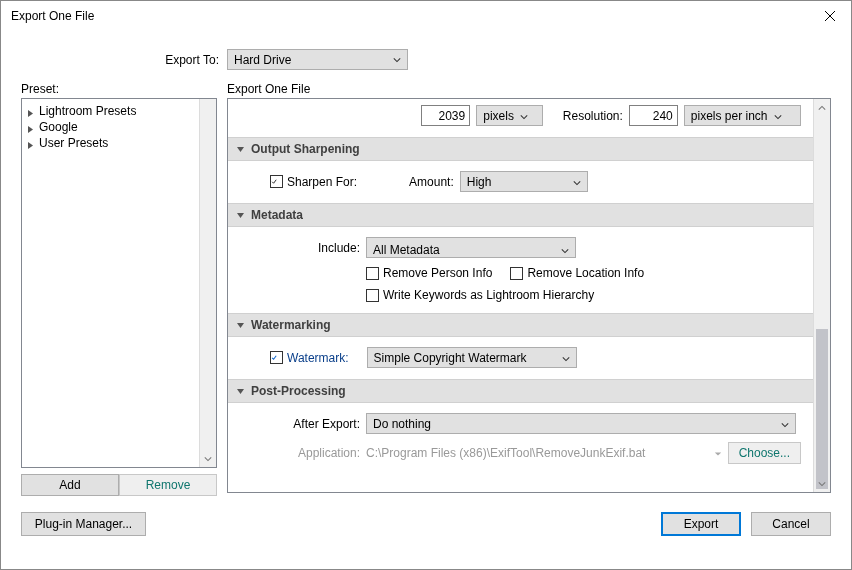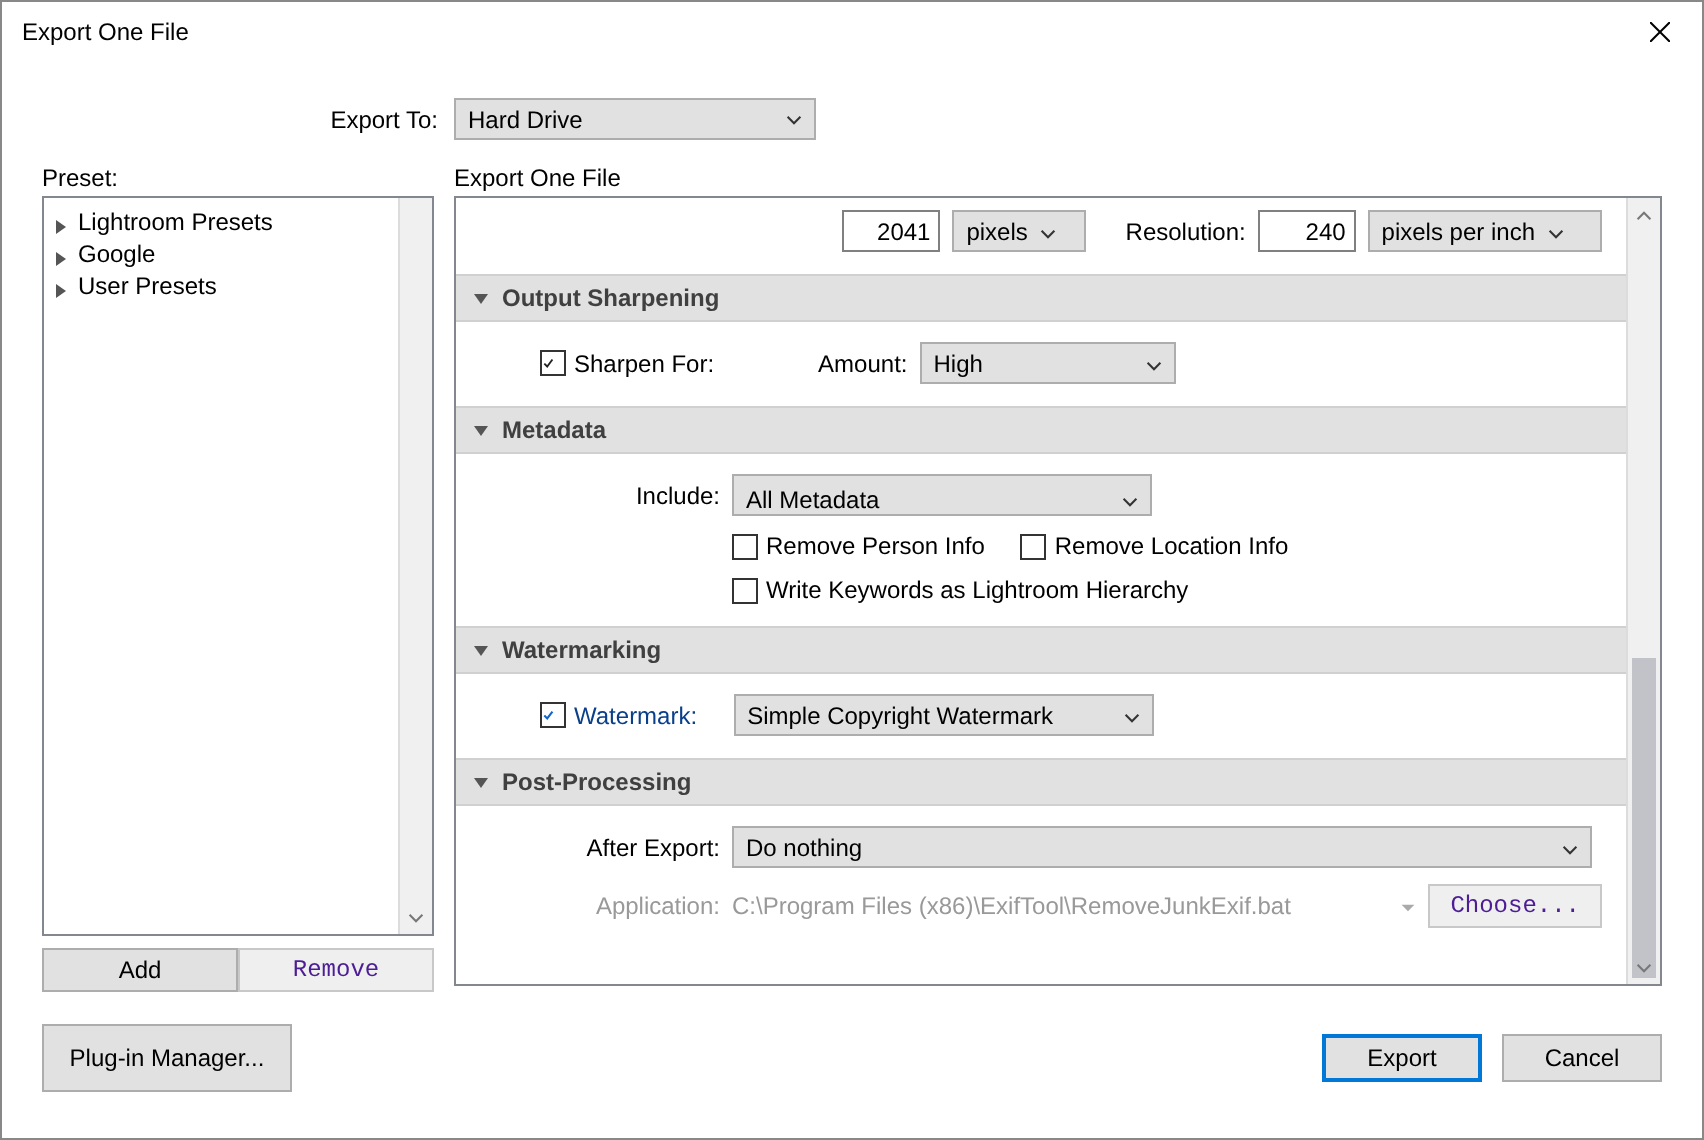--- a/index.html
+++ b/index.html
@@ -26,21 +26,21 @@
 .preset-list { padding: 4px 2px; }
 .preset-item { display: flex; align-items: center; gap: 4px; padding: 1px 2px; }
 .preset-item .tri { display: inline-block; width: 9px; height: 9px; }
 .preset-item .tri svg { width: 9px; height: 9px; }
 .preset-scrolltrack { position: absolute; right: 0; top: 0; bottom: 0; width: 17px; background: #f0f0f0; border-left: 1px solid #dcdcdc; }
 .preset-scrolltrack .down-arrow { position: absolute; bottom: 0; left: 0; right: 0; height: 17px; display: flex; align-items: center; justify-content: center; }
 
 .preset-btns { display: flex; gap: 0; margin-top: 6px; }
 .btn { background: #e1e1e1; border: 1px solid #adadad; height: 22px; display: inline-flex; align-items: center; justify-content: center; padding: 0 10px; }
 .btn.half { width: 98px; }
-.btn.disabled { color: #4c1d95; background: #efefef; border-color: #c8c8c8; font-family: Liberation Mono, monospace; }
+.btn.disabled { color: #0f766e; background: #efefef; border-color: #c8c8c8; }
 .btn.primary { background: #e1e1e1; border: 2px solid #0078d7; padding: 0 9px; }
 
 .settings { border: 1px solid #828790; height: 395px; background: #fff; position: relative; overflow: hidden; }
 .settings-inner { position: absolute; left: 0; right: 17px; top: 0; bottom: 0; padding: 6px 0; }
 .settings-scrolltrack { position: absolute; right: 0; top: 0; bottom: 0; width: 17px; background: #f0f0f0; border-left: 1px solid #dcdcdc; }
 .settings-scrolltrack .thumb { position: absolute; right: 2px; left: 2px; top: 230px; height: 160px; background: #c2c3c9; border-radius: 0; }
 .settings-scrolltrack .up-arrow { position: absolute; top: 0; left: 0; right: 0; height: 17px; display: flex; align-items: center; justify-content: center; }
 .settings-scrolltrack .down-arrow { position: absolute; bottom: 0; left: 0; right: 0; height: 17px; display: flex; align-items: center; justify-content: center; }
 
 .toprow { display: flex; align-items: center; gap: 6px; padding: 0 12px 8px 12px; justify-content: flex-start; }
@@ -69,21 +69,21 @@
 .sel140 { width: 152px; }
 .sel120 { width: 128px; }
 .sel210 { width: 210px; align-items: flex-end; }
 .sel430 { width: 430px; }
 
 .disabled-text { color: #999; }
 
 .footer { display: flex; align-items: center; padding: 16px 20px 0 20px; gap: 10px; }
 .footer .spacer { flex: 1; }
 .btn.big { width: 80px; height: 24px; }
-.btn.manager { width: 125px; height: 34px; }
+.btn.manager { width: 125px; height: 24px; }
 
 </style>
 </head>
 <body>
 
 <div class="titlebar">
   <div class="title">Export One File</div>
   <div class="close-btn">
     <svg viewBox="0 0 10 10">
         <line x1="0" y1="0" x2="10" y2="10"></line>
@@ -150,21 +150,21 @@
       <div class="btn half disabled">Remove</div>
     </div>
   </div>
 
   <div style="flex:1;">
     <div class="settings">
       <div class="settings-inner">
 
         <div class="toprow">
           <span class="spacer"></span>
-          <div class="numbox">2041</div>
+          <div class="numbox">2039</div>
           <div class="sel-mini w60">
             <span>pixels</span>
             <span class="chev"><svg viewBox="0 0 10 6">
                   <polyline points="1,1 5,5 9,1" fill="none" stroke="#333" stroke-width="1.3"></polyline>
                 </svg></span>
           </div>
           <span class="res-label">Resolution:</span>
           <div class="numbox">240</div>
           <div class="sel-mini w120">
             <span>pixels per inch</span>

